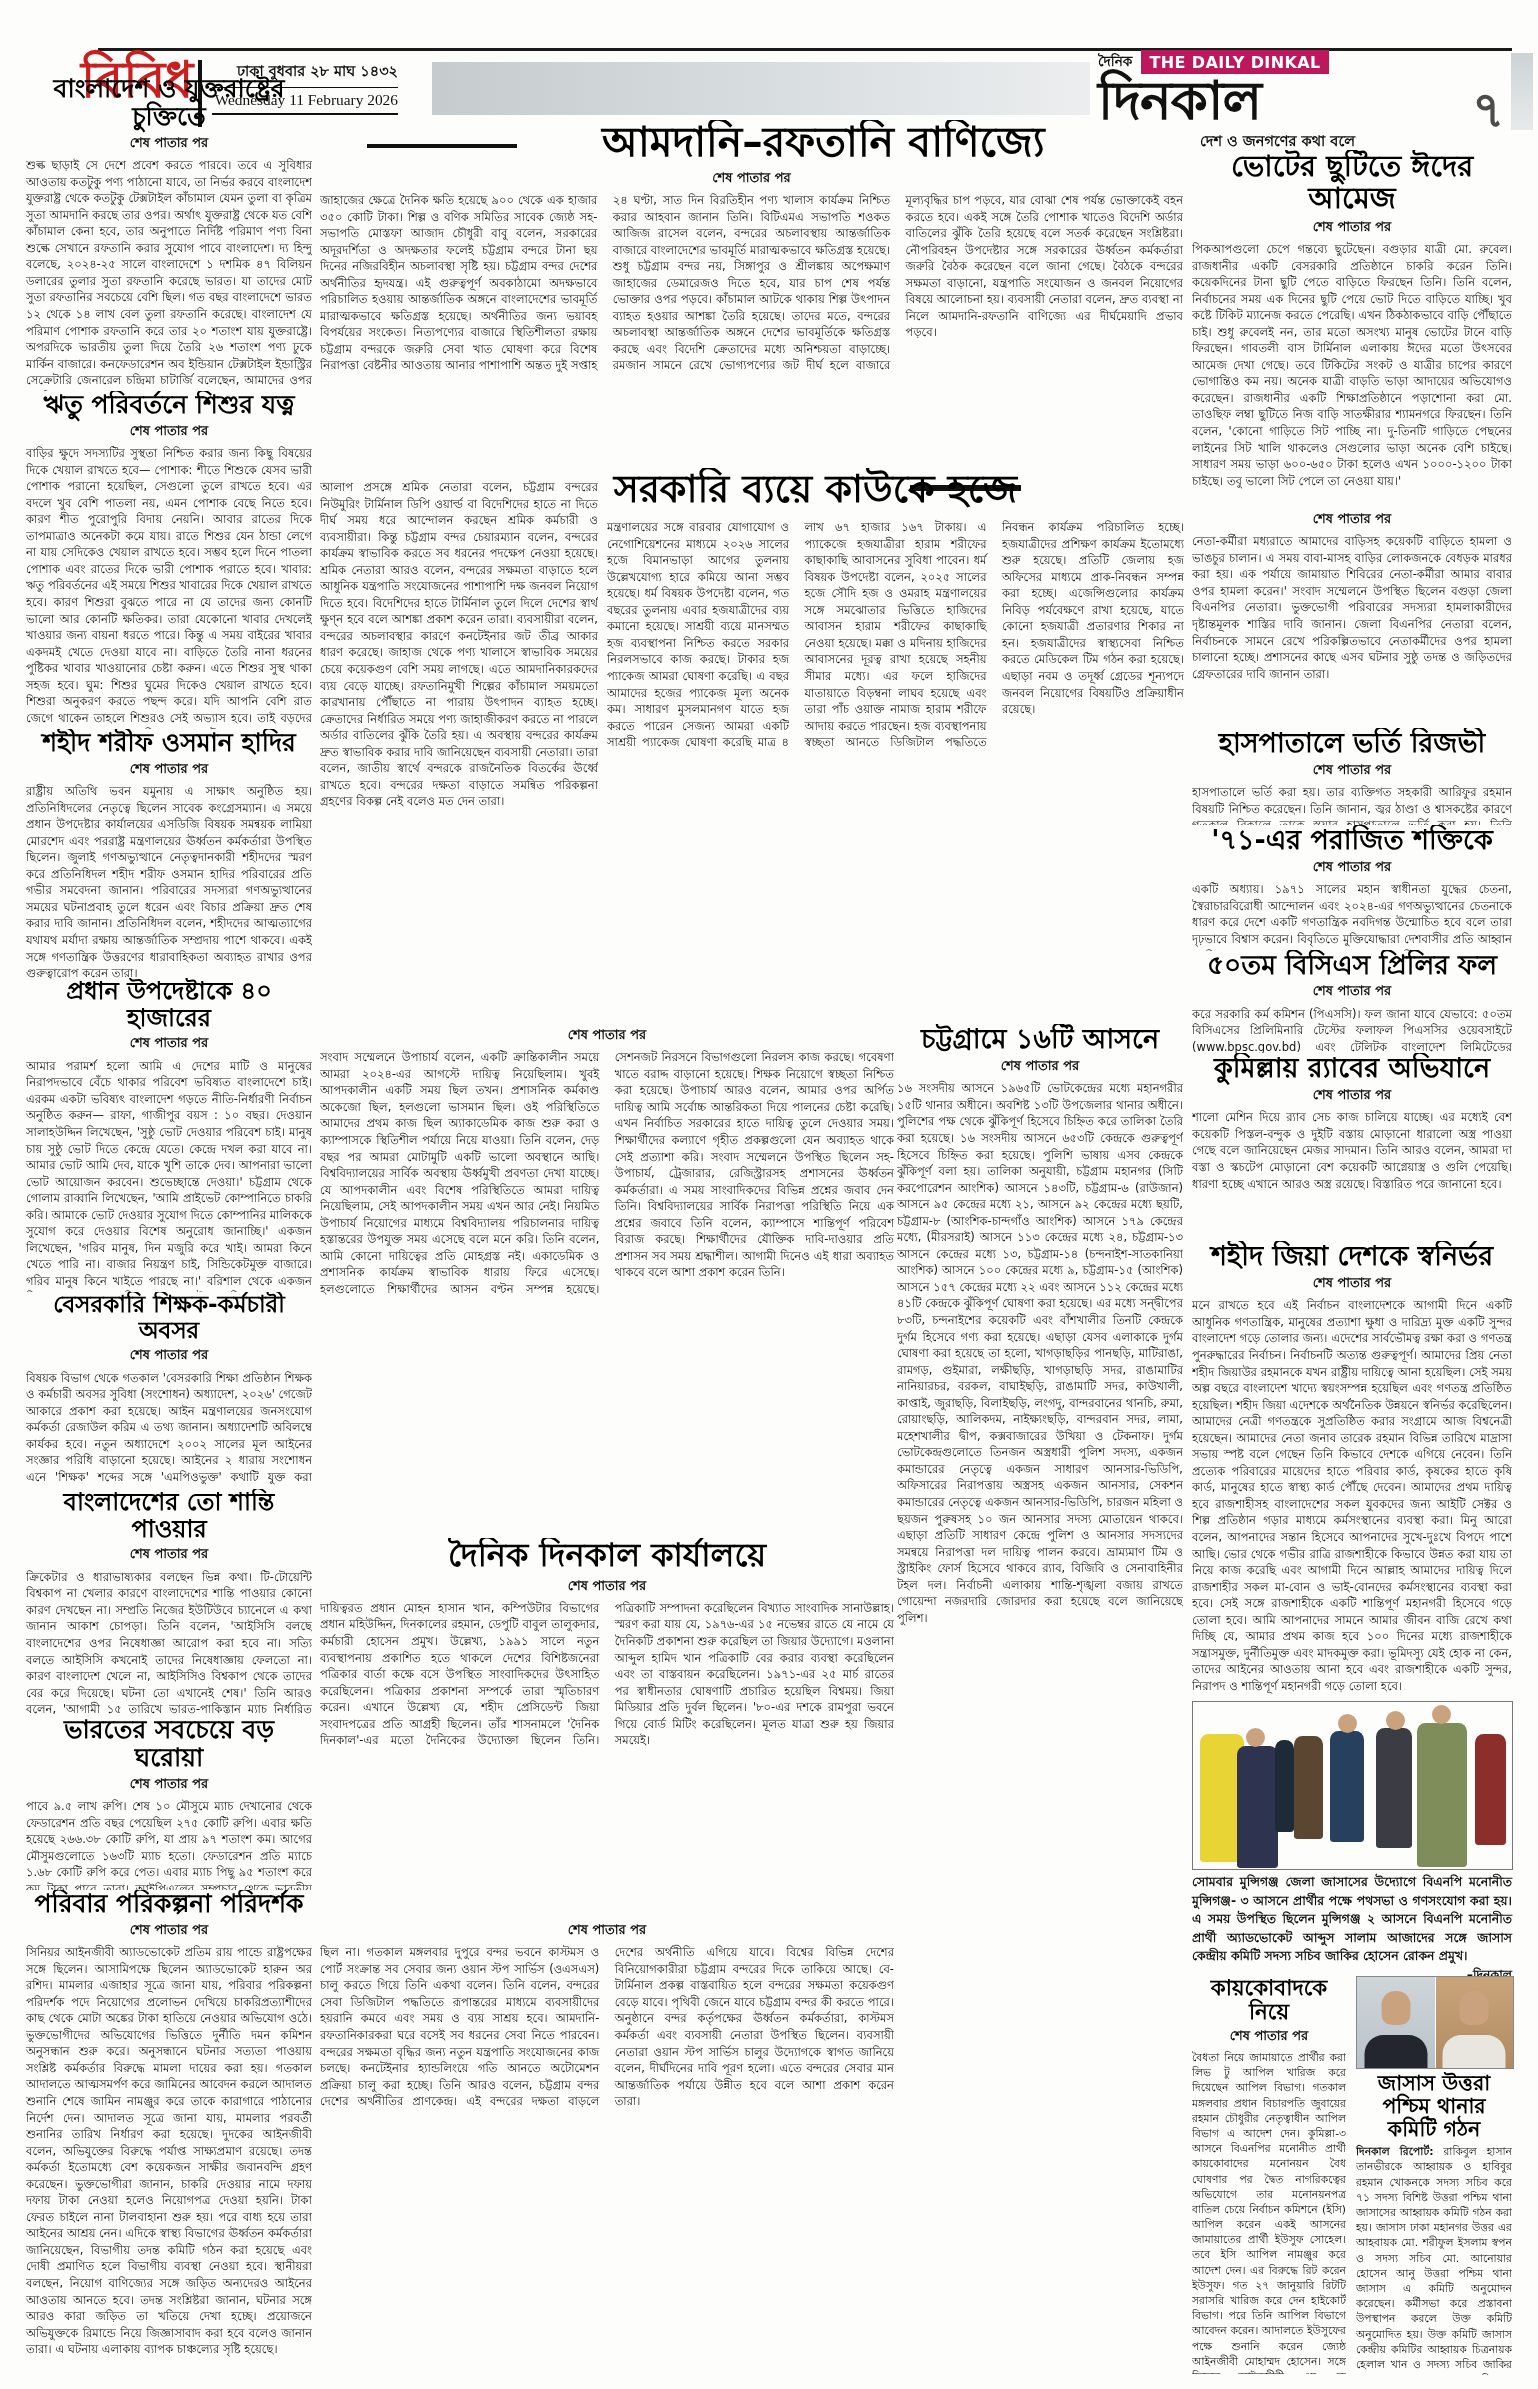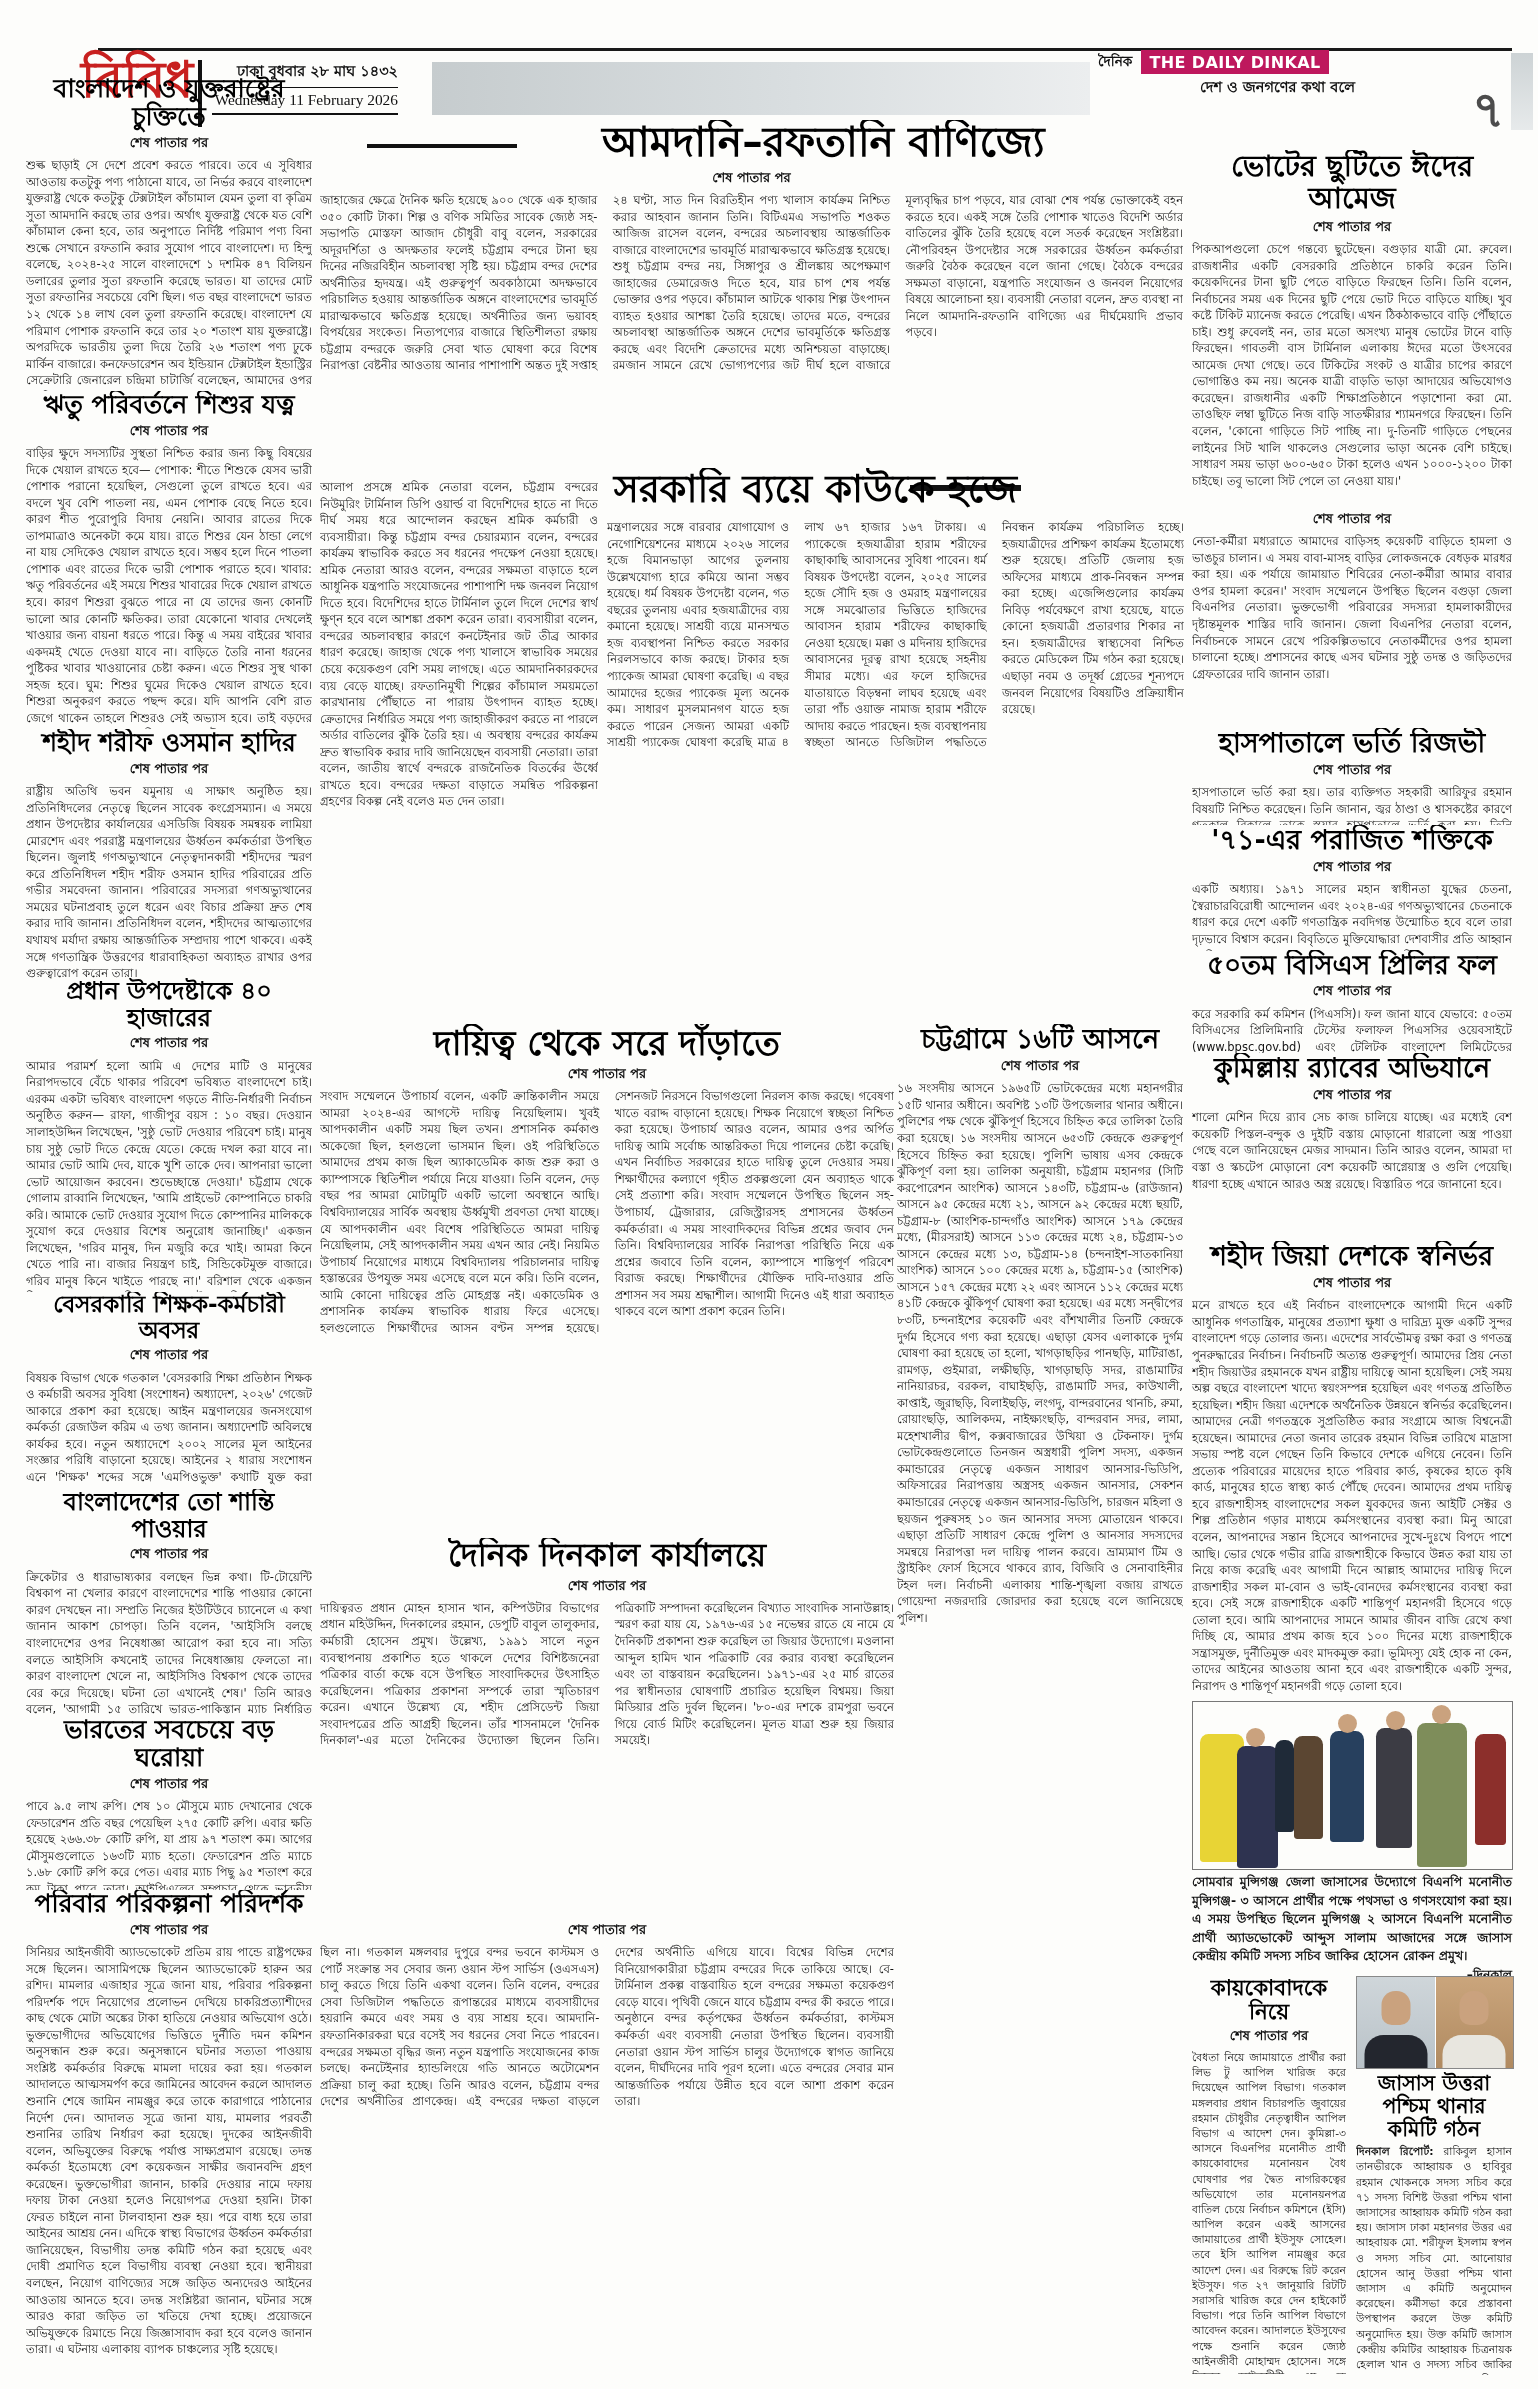--- a/index.html
+++ b/index.html
@@ -71,20 +71,21 @@
   <div class="datebox">
     <div class="bn">ঢাকা বুধবার ২৮ মাঘ ১৪৩২</div>
     <div class="en">Wednesday 11 February 2026</div>
   </div>
   <div class="graybar"></div>
   <div class="masthead">
     <div class="mh-row">
       <span class="mh-pre">দৈনিক</span>
       <span class="mh-en">THE DAILY DINKAL</span>
     </div>
+    <div class="mh-main">দিনকাল</div>
     <div class="mh-tag">দেশ ও জনগণের কথা বলে</div>
   </div>
   <div class="pn-slab"></div>
   <div class="pagenum">৭</div>
 
   <div class="art" style="left:26px;top:75px;width:286px;height:316px">
     <h2 style="font-size:25px">বাংলাদেশ ও যুক্তরাষ্ট্রের চুক্তিতে</h2>
     <div class="cont">শেষ পাতার পর</div>
     <div class="bodytext">শুল্ক ছাড়াই সে দেশে প্রবেশ করতে পারবে। তবে এ সুবিধার আওতায় কতটুকু পণ্য পাঠানো যাবে, তা নির্ভর করবে বাংলাদেশ যুক্তরাষ্ট্র থেকে কতটুকু টেক্সটাইল কাঁচামাল যেমন তুলা বা কৃত্রিম সুতা আমদানি করছে তার ওপর। অর্থাৎ যুক্তরাষ্ট্র থেকে যত বেশি কাঁচামাল কেনা হবে, তার অনুপাতে নির্দিষ্ট পরিমাণ পণ্য বিনা শুল্কে সেখানে রফতানি করার সুযোগ পাবে বাংলাদেশ। দ্য হিন্দু বলেছে, ২০২৪-২৫ সালে বাংলাদেশে ১ দশমিক ৪৭ বিলিয়ন ডলারের তুলার সুতা রফতানি করেছে ভারত। যা তাদের মোট সুতা রফতানির সবচেয়ে বেশি ছিল। গত বছর বাংলাদেশে ভারত ১২ থেকে ১৪ লাখ বেল তুলা রফতানি করেছে। বাংলাদেশ যে পরিমাণ পোশাক রফতানি করে তার ২০ শতাংশ যায় যুক্তরাষ্ট্রে। অপরদিকে ভারতীয় তুলা দিয়ে তৈরি ২৬ শতাংশ পণ্য ঢুকে মার্কিন বাজারে। কনফেডারেশন অব ইন্ডিয়ান টেক্সটাইল ইন্ডাস্ট্রির সেক্রেটারি জেনারেল চন্দ্রিমা চাটার্জি বলেছেন, আমাদের ওপর (নেতিবাচক) প্রভাব পড়বে ভারতের তুলার সুতার ওপরও।</div>
   </div>
@@ -141,21 +142,20 @@
     <div class="bodytext">আলাপ প্রসঙ্গে শ্রমিক নেতারা বলেন, চট্টগ্রাম বন্দরের নিউমুরিং টার্মিনাল ডিপি ওয়ার্ল্ড বা বিদেশিদের হাতে না দিতে দীর্ঘ সময় ধরে আন্দোলন করছেন শ্রমিক কর্মচারী ও ব্যবসায়ীরা। কিন্তু চট্টগ্রাম বন্দর চেয়ারম্যান বলেন, বন্দরের কার্যক্রম স্বাভাবিক করতে সব ধরনের পদক্ষেপ নেওয়া হয়েছে। শ্রমিক নেতারা আরও বলেন, বন্দরের সক্ষমতা বাড়াতে হলে আধুনিক যন্ত্রপাতি সংযোজনের পাশাপাশি দক্ষ জনবল নিয়োগ দিতে হবে। বিদেশিদের হাতে টার্মিনাল তুলে দিলে দেশের স্বার্থ ক্ষুণ্ন হবে বলে আশঙ্কা প্রকাশ করেন তারা। ব্যবসায়ীরা বলেন, বন্দরের অচলাবস্থার কারণে কনটেইনার জট তীব্র আকার ধারণ করেছে। জাহাজ থেকে পণ্য খালাসে স্বাভাবিক সময়ের চেয়ে কয়েকগুণ বেশি সময় লাগছে। এতে আমদানিকারকদের ব্যয় বেড়ে যাচ্ছে। রফতানিমুখী শিল্পের কাঁচামাল সময়মতো কারখানায় পৌঁছাতে না পারায় উৎপাদন ব্যাহত হচ্ছে। ক্রেতাদের নির্ধারিত সময়ে পণ্য জাহাজীকরণ করতে না পারলে অর্ডার বাতিলের ঝুঁকি তৈরি হয়। এ অবস্থায় বন্দরের কার্যক্রম দ্রুত স্বাভাবিক করার দাবি জানিয়েছেন ব্যবসায়ী নেতারা। তারা বলেন, জাতীয় স্বার্থে বন্দরকে রাজনৈতিক বিতর্কের ঊর্ধ্বে রাখতে হবে। বন্দরের দক্ষতা বাড়াতে সমন্বিত পরিকল্পনা গ্রহণের বিকল্প নেই বলেও মত দেন তারা।</div>
   </div>
 
   <div class="rule" style="left:910px;top:485px;width:111px;height:6px"></div>
   <div class="art" style="left:607px;top:468px;width:577px;height:555px">
     <h2 style="font-size:38px;text-align:left;padding-left:6.8px">সরকারি ব্যয়ে কাউকে হজে</h2>
     <div class="bodytext cols3" style="margin-top:8.5px">মন্ত্রণালয়ের সঙ্গে বারবার যোগাযোগ ও নেগোশিয়েশনের মাধ্যমে ২০২৬ সালের হজে বিমানভাড়া আগের তুলনায় উল্লেখযোগ্য হারে কমিয়ে আনা সম্ভব হয়েছে। ধর্ম বিষয়ক উপদেষ্টা বলেন, গত বছরের তুলনায় এবার হজযাত্রীদের ব্যয় কমানো হয়েছে। সাশ্রয়ী ব্যয়ে মানসম্মত হজ ব্যবস্থাপনা নিশ্চিত করতে সরকার নিরলসভাবে কাজ করছে। টাকার হজ প্যাকেজ আমরা ঘোষণা করেছি। এ বছর আমাদের হজের প্যাকেজ মূল্য অনেক কম। সাধারণ মুসলমানগণ যাতে হজ করতে পারেন সেজন্য আমরা একটি সাশ্রয়ী প্যাকেজ ঘোষণা করেছি মাত্র ৪ লাখ ৬৭ হাজার ১৬৭ টাকায়। এ প্যাকেজে হজযাত্রীরা হারাম শরীফের কাছাকাছি আবাসনের সুবিধা পাবেন। ধর্ম বিষয়ক উপদেষ্টা বলেন, ২০২৫ সালের হজে সৌদি হজ ও ওমরাহ মন্ত্রণালয়ের সঙ্গে সমঝোতার ভিত্তিতে হাজিদের আবাসন হারাম শরীফের কাছাকাছি নেওয়া হয়েছে। মক্কা ও মদিনায় হাজিদের আবাসনের দূরত্ব রাখা হয়েছে সহনীয় সীমার মধ্যে। এর ফলে হাজিদের যাতায়াতে বিড়ম্বনা লাঘব হয়েছে এবং তারা পাঁচ ওয়াক্ত নামাজ হারাম শরীফে আদায় করতে পারছেন। হজ ব্যবস্থাপনায় স্বচ্ছতা আনতে ডিজিটাল পদ্ধতিতে নিবন্ধন কার্যক্রম পরিচালিত হচ্ছে। হজযাত্রীদের প্রশিক্ষণ কার্যক্রম ইতোমধ্যে শুরু হয়েছে। প্রতিটি জেলায় হজ অফিসের মাধ্যমে প্রাক-নিবন্ধন সম্পন্ন করা হচ্ছে। এজেন্সিগুলোর কার্যক্রম নিবিড় পর্যবেক্ষণে রাখা হয়েছে, যাতে কোনো হজযাত্রী প্রতারণার শিকার না হন। হজযাত্রীদের স্বাস্থ্যসেবা নিশ্চিত করতে মেডিকেল টিম গঠন করা হয়েছে। এছাড়া নবম ও তদূর্ধ্ব গ্রেডের শূন্যপদে জনবল নিয়োগের বিষয়টিও প্রক্রিয়াধীন রয়েছে।</div>
   </div>
 
   <div class="art" style="left:320px;top:1024px;width:574px;height:513px">
-    <h2 style="font-size:34px">দায়িত্ব থেকে সরে দাঁড়াতে</h2>
     <div class="cont">শেষ পাতার পর</div>
     <div class="bodytext cols2">সংবাদ সম্মেলনে উপাচার্য বলেন, একটি ক্রান্তিকালীন সময়ে আমরা ২০২৪-এর আগস্টে দায়িত্ব নিয়েছিলাম। খুবই আপদকালীন একটি সময় ছিল তখন। প্রশাসনিক কর্মকাণ্ড অকেজো ছিল, হলগুলো ভাসমান ছিল। ওই পরিস্থিতিতে আমাদের প্রথম কাজ ছিল অ্যাকাডেমিক কাজ শুরু করা ও ক্যাম্পাসকে স্থিতিশীল পর্যায়ে নিয়ে যাওয়া। তিনি বলেন, দেড় বছর পর আমরা মোটামুটি একটি ভালো অবস্থানে আছি। বিশ্ববিদ্যালয়ের সার্বিক অবস্থায় ঊর্ধ্বমুখী প্রবণতা দেখা যাচ্ছে। যে আপদকালীন এবং বিশেষ পরিস্থিতিতে আমরা দায়িত্ব নিয়েছিলাম, সেই আপদকালীন সময় এখন আর নেই। নিয়মিত উপাচার্য নিয়োগের মাধ্যমে বিশ্ববিদ্যালয় পরিচালনার দায়িত্ব হস্তান্তরের উপযুক্ত সময় এসেছে বলে মনে করি। তিনি বলেন, আমি কোনো দায়িত্বের প্রতি মোহগ্রস্ত নই। একাডেমিক ও প্রশাসনিক কার্যক্রম স্বাভাবিক ধারায় ফিরে এসেছে। হলগুলোতে শিক্ষার্থীদের আসন বণ্টন সম্পন্ন হয়েছে। সেশনজট নিরসনে বিভাগগুলো নিরলস কাজ করছে। গবেষণা খাতে বরাদ্দ বাড়ানো হয়েছে। শিক্ষক নিয়োগে স্বচ্ছতা নিশ্চিত করা হয়েছে। উপাচার্য আরও বলেন, আমার ওপর অর্পিত দায়িত্ব আমি সর্বোচ্চ আন্তরিকতা দিয়ে পালনের চেষ্টা করেছি। এখন নির্বাচিত সরকারের হাতে দায়িত্ব তুলে দেওয়ার সময়। শিক্ষার্থীদের কল্যাণে গৃহীত প্রকল্পগুলো যেন অব্যাহত থাকে সেই প্রত্যাশা করি। সংবাদ সম্মেলনে উপস্থিত ছিলেন সহ-উপাচার্য, ট্রেজারার, রেজিস্ট্রারসহ প্রশাসনের ঊর্ধ্বতন কর্মকর্তারা। এ সময় সাংবাদিকদের বিভিন্ন প্রশ্নের জবাব দেন তিনি। বিশ্ববিদ্যালয়ের সার্বিক নিরাপত্তা পরিস্থিতি নিয়ে এক প্রশ্নের জবাবে তিনি বলেন, ক্যাম্পাসে শান্তিপূর্ণ পরিবেশ বিরাজ করছে। শিক্ষার্থীদের যৌক্তিক দাবি-দাওয়ার প্রতি প্রশাসন সব সময় শ্রদ্ধাশীল। আগামী দিনেও এই ধারা অব্যাহত থাকবে বলে আশা প্রকাশ করেন তিনি।</div>
   </div>
 
   <div class="art" style="left:897px;top:1024px;width:286px;height:1350px">
     <h2 style="font-size:27px">চট্টগ্রামে ১৬টি আসনে</h2>
     <div class="cont">শেষ পাতার পর</div>
     <div class="bodytext">১৬ সংসদীয় আসনে ১৯৬৫টি ভোটকেন্দ্রের মধ্যে মহানগরীর ১৫টি থানার অধীনে। অবশিষ্ট ১৩টি উপজেলার থানার অধীনে। পুলিশের পক্ষ থেকে ঝুঁকিপূর্ণ হিসেবে চিহ্নিত করে তালিকা তৈরি করা হয়েছে। ১৬ সংসদীয় আসনে ৬৫৩টি কেন্দ্রকে গুরুত্বপূর্ণ হিসেবে চিহ্নিত করা হয়েছে। পুলিশি ভাষায় এসব কেন্দ্রকে ঝুঁকিপূর্ণ বলা হয়। তালিকা অনুযায়ী, চট্টগ্রাম মহানগর (সিটি করপোরেশন আংশিক) আসনে ১৪৩টি, চট্টগ্রাম-৬ (রাউজান) আসনে ৯৫ কেন্দ্রের মধ্যে ২১, আসনে ৯২ কেন্দ্রের মধ্যে ছয়টি, চট্টগ্রাম-৮ (আংশিক-চান্দগাঁও আংশিক) আসনে ১৭৯ কেন্দ্রের মধ্যে, (মীরসরাই) আসনে ১১৩ কেন্দ্রের মধ্যে ২৪, চট্টগ্রাম-১৩ আসনে কেন্দ্রের মধ্যে ১৩, চট্টগ্রাম-১৪ (চন্দনাইশ-সাতকানিয়া আংশিক) আসনে ১০০ কেন্দ্রের মধ্যে ৯, চট্টগ্রাম-১৫ (আংশিক) আসনে ১৫৭ কেন্দ্রের মধ্যে ২২ এবং আসনে ১১২ কেন্দ্রের মধ্যে ৪১টি কেন্দ্রকে ঝুঁকিপূর্ণ ঘোষণা করা হয়েছে। এর মধ্যে সন্দ্বীপের ৮৩টি, চন্দনাইশের কয়েকটি এবং বাঁশখালীর তিনটি কেন্দ্রকে দুর্গম হিসেবে গণ্য করা হয়েছে। এছাড়া যেসব এলাকাকে দুর্গম ঘোষণা করা হয়েছে তা হলো, খাগড়াছড়ির পানছড়ি, মাটিরাঙা, রামগড়, গুইমারা, লক্ষীছড়ি, খাগড়াছড়ি সদর, রাঙামাটির নানিয়ারচর, বরকল, বাঘাইছড়ি, রাঙামাটি সদর, কাউখালী, কাপ্তাই, জুরাছড়ি, বিলাইছড়ি, লংগদু, বান্দরবানের থানচি, রুমা, রোয়াংছড়ি, আলিকদম, নাইক্ষ্যংছড়ি, বান্দরবান সদর, লামা, মহেশখালীর দ্বীপ, কক্সবাজারের উখিয়া ও টেকনাফ। দুর্গম ভোটকেন্দ্রগুলোতে তিনজন অস্ত্রধারী পুলিশ সদস্য, একজন কমান্ডারের নেতৃত্বে একজন সাধারণ আনসার-ভিডিপি, অফিসারের নিরাপত্তায় অস্ত্রসহ একজন আনসার, সেকশন কমান্ডারের নেতৃত্বে একজন আনসার-ভিডিপি, চারজন মহিলা ও ছয়জন পুরুষসহ ১০ জন আনসার সদস্য মোতায়েন থাকবে। এছাড়া প্রতিটি সাধারণ কেন্দ্রে পুলিশ ও আনসার সদস্যদের সমন্বয়ে নিরাপত্তা দল দায়িত্ব পালন করবে। ভ্রাম্যমাণ টিম ও স্ট্রাইকিং ফোর্স হিসেবে থাকবে র‍্যাব, বিজিবি ও সেনাবাহিনীর টহল দল। নির্বাচনী এলাকায় শান্তি-শৃঙ্খলা বজায় রাখতে গোয়েন্দা নজরদারি জোরদার করা হয়েছে বলে জানিয়েছে পুলিশ।</div>
   </div>
 

